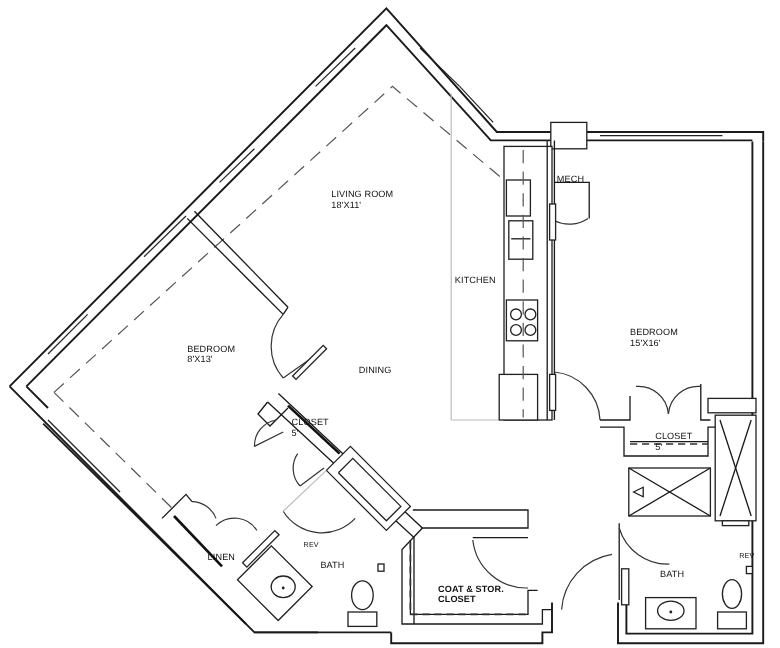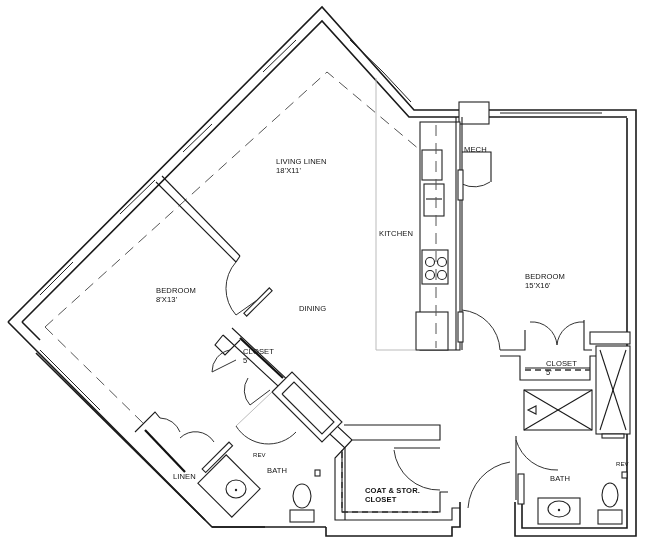--- a/index.html
+++ b/index.html
@@ -147,21 +147,21 @@
     <rect class="fixture" x="538" y="498" width="42" height="26"></rect>
     <ellipse class="fixture" cx="559" cy="509" rx="11" ry="8"></ellipse>
     <circle cx="559" cy="510" r="1.2" fill="#222"></circle>
     <ellipse class="fixture" cx="610" cy="495" rx="8" ry="12"></ellipse>
     <rect class="fixture" x="598" y="510" width="24" height="14"></rect>
     <rect class="fixture" x="622" y="472" width="5" height="6"></rect>
   </g>
 </svg>
 
 <div class="label" style="left:276px; top:157px;">
-  <span>LIVING LINEN</span>
+  <span>LIVING ROOM</span>
   <span class="dim">18'X11'</span>
 </div>
 <div class="label" style="left:156px; top:286px;">
   <span>BEDROOM</span>
   <span class="dim">8'X13'</span>
 </div>
 <div class="label" style="left:525px; top:272px;">
   <span>BEDROOM</span>
   <span class="dim">15'X16'</span>
 </div>
@@ -175,21 +175,21 @@
   <span>MECH</span>
 </div>
 <div class="label" style="left:243px; top:347px;">
   <span>CLOSET</span>
   <span class="dim">5'</span>
 </div>
 <div class="label" style="left:546px; top:359px;">
   <span>CLOSET</span>
   <span class="dim">5'</span>
 </div>
-<div class="label" style="left:173px; top:472px;">
+<div class="label" style="left:173px; top:460px;">
   <span>LINEN</span>
 </div>
 <div class="label" style="left:267px; top:466px;">
   <span>BATH</span>
 </div>
 <div class="label" style="left:550px; top:474px;">
   <span>BATH</span>
 </div>
 <div class="label" style="left:365px; top:486px;font-weight:bold;">
   <span>COAT &amp; STOR.</span>

